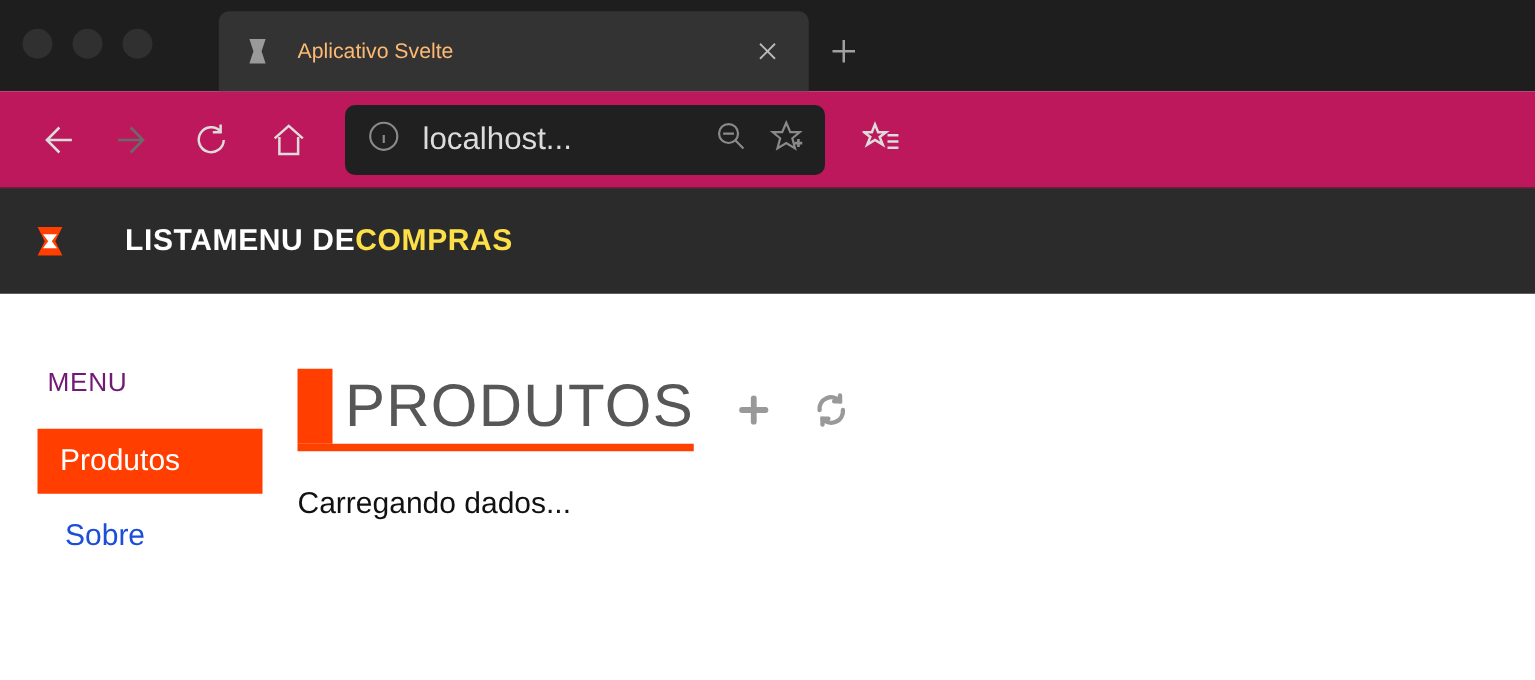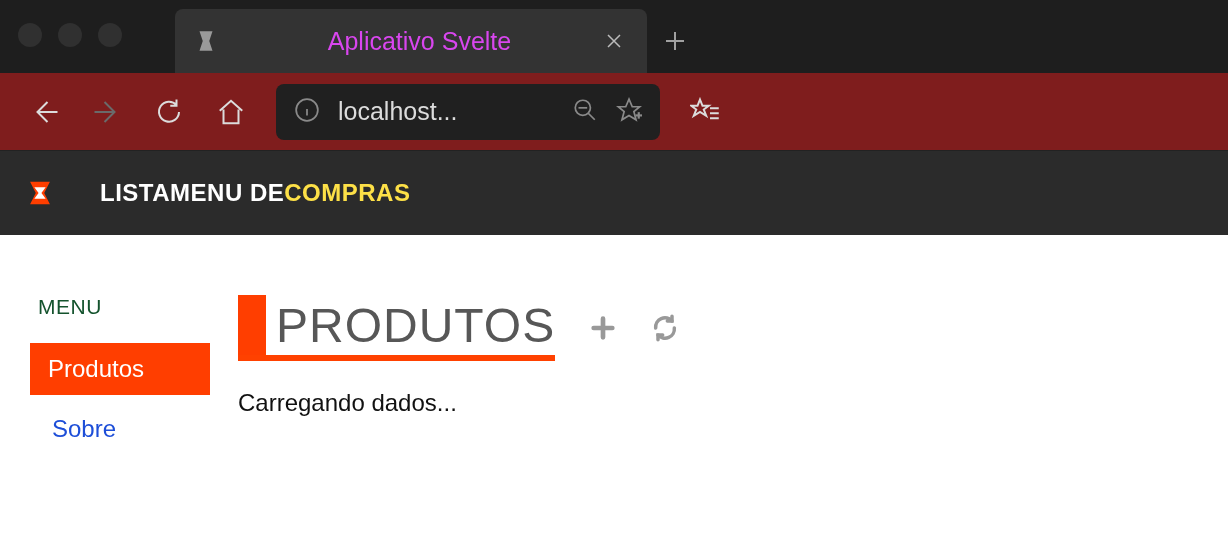--- a/index.html
+++ b/index.html
@@ -53,47 +53,46 @@
     }
     .tab .favicon {
       width: 26px;
       height: 26px;
       margin-right: 19px;
       display: flex;
       align-items: center;
       justify-content: center;
     }
     .tab-title {
-      color: #d946ef;
-      font-size: 25px;
+      color: #fdba74;
+      font-size: 17px;
       flex: 1;
       white-space: nowrap;
       overflow: hidden;
       text-overflow: clip;
-      text-align: center;
     }
     .tab-close {
       color: #9f9f9f;
       font-size: 26px;
       padding: 4px;
       cursor: pointer;
     }
     .new-tab {
       display: flex;
       align-items: center;
       justify-content: center;
       width: 56px;
       color: #a0a0a0;
       font-size: 32px;
       height: 64px;
     }
 
     .toolbar {
       height: 78px;
-      background: #7f1d1d;
+      background: #be185d;
       display: flex;
       align-items: center;
       padding: 0 18px;
       gap: 8px;
       border-bottom: 1px solid #222;
     }
     .tb-btn {
       width: 54px;
       height: 54px;
       display: flex;
@@ -149,21 +148,21 @@
     .app-title .orange { color: #fde047; }
 
     
     .content {
       display: flex;
       padding: 60px 0 0 30px;
       height: calc(100% - 73px - 78px - 84px);
     }
     .sidebar { width: 180px; }
     .menu-label {
-      color: #14532d;
+      color: #701a75;
       font-size: 21px;
       letter-spacing: 0.5px;
       margin-bottom: 24px;
       padding-left: 8px;
     }
     .menu-item {
       font-size: 24px;
       padding: 12px 18px;
       margin-bottom: 8px;
       cursor: pointer;

